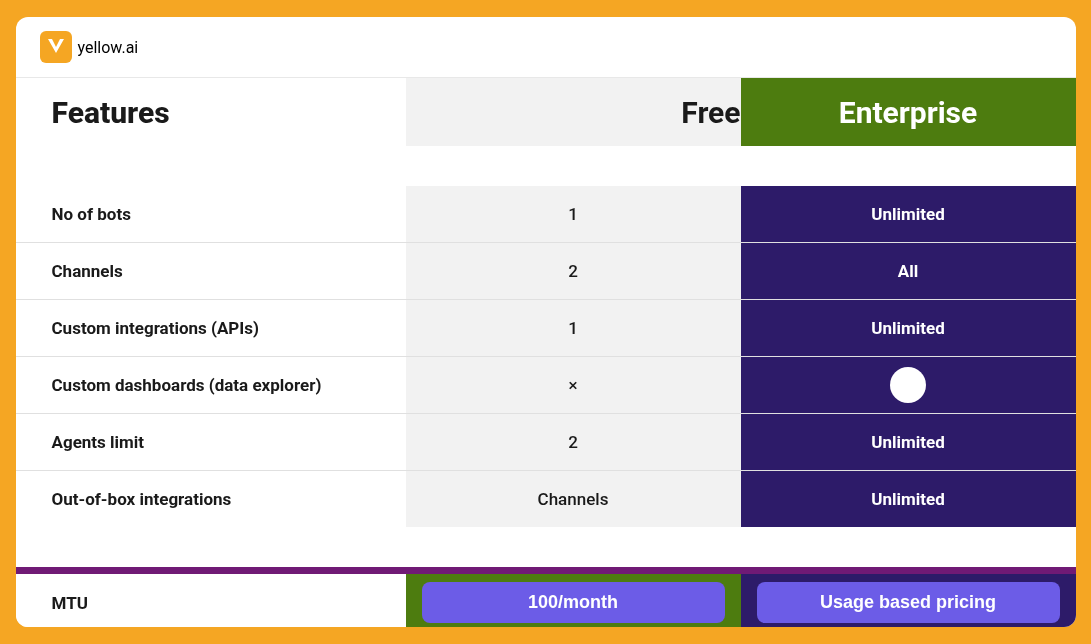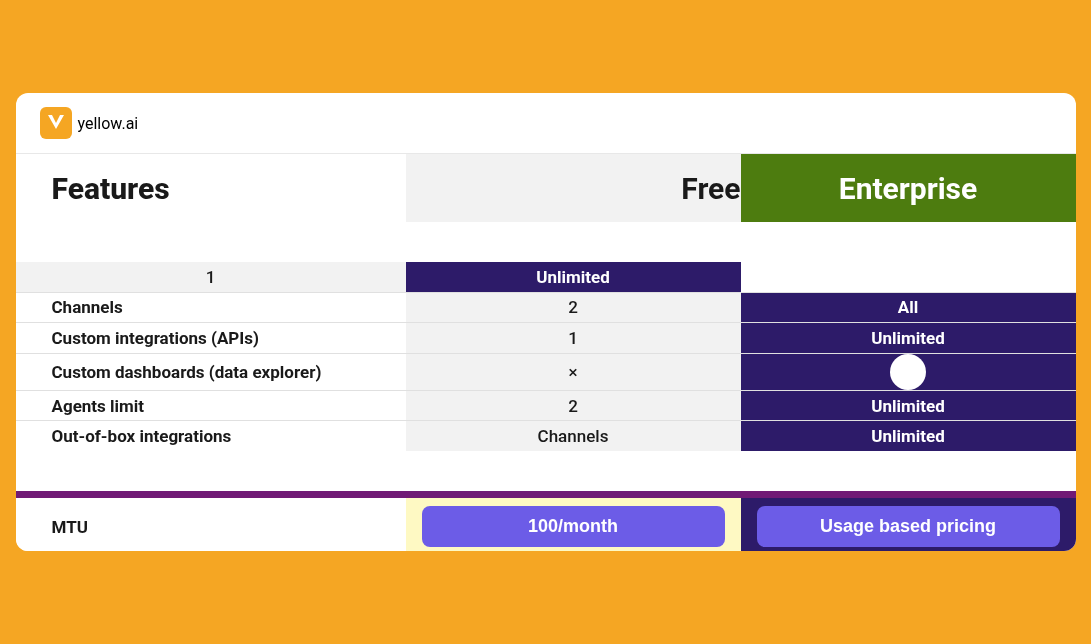--- a/index.html
+++ b/index.html
@@ -16,21 +16,21 @@
       align-items: center;
       width: 1091px;
       height: 644px;
       overflow: hidden;
     }
 
     .outer-card {
       background: #ffffff;
       border-radius: 12px;
       width: 1060px;
-      height: 458px;
+      height: 610px;
       overflow: hidden;
       display: flex;
       flex-direction: column;
     }
 
     .logo-bar {
       padding: 14px 24px;
       display: flex;
       align-items: center;
       border-bottom: 1px solid #e8e8e8;
@@ -187,21 +187,21 @@
       padding-left: 36px;
     }
 
     .mtu-feature span {
       font-size: 17px;
       font-weight: 700;
       color: #1a1a1a;
     }
 
     .mtu-free {
-      background: #fef9c3;
+      background: #4d7c0f;
       display: flex;
       align-items: center;
       justify-content: center;
       padding: 8px 16px;
     }
 
     .mtu-free-btn {
       background: #6c5ce7;
       color: #ffffff;
       border: none;
@@ -258,20 +258,23 @@
         <span>Free</span>
       </div>
       <div class="header-enterprise">
         <span>Enterprise</span>
       </div>
     </div>
 
     <div class="table-body">
 
       <div class="table-row">
+        <div class="cell-feature">
+          <span>No of bots</span>
+        </div>
         <div class="cell-free">
           <span>1</span>
         </div>
         <div class="cell-enterprise">
           <span>Unlimited</span>
         </div>
       </div>
 
       <div class="table-row">
         <div class="cell-feature">

